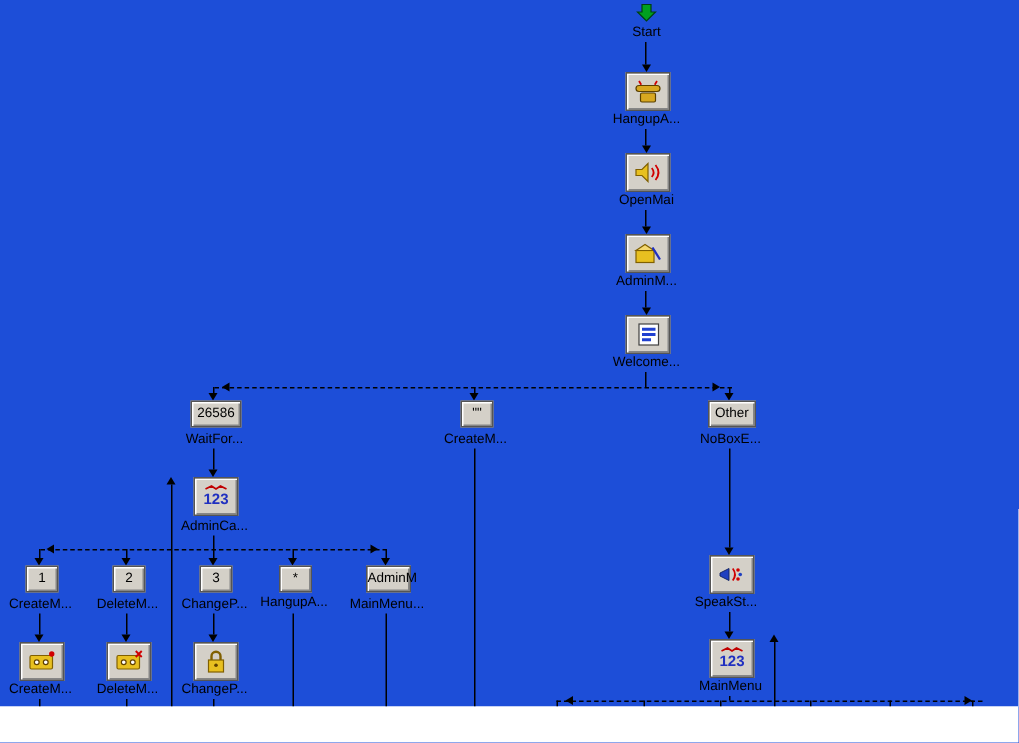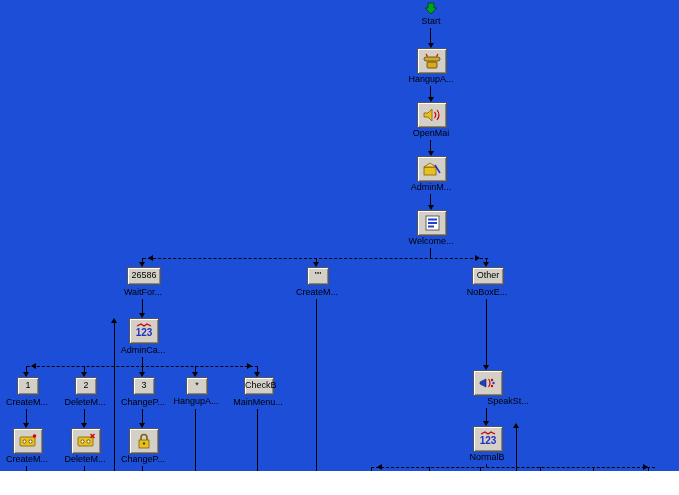--- a/index.html
+++ b/index.html
@@ -129,21 +129,21 @@
   <div class="ad" style="left:139px;top:372px"></div>
   <div class="vl" style="left:195px;top:366px;height:6px"></div>
   <div class="ad" style="left:192px;top:372px"></div>
   <div class="vl" style="left:257px;top:366px;height:6px"></div>
   <div class="ad" style="left:254px;top:372px"></div>
 
   <div class="case" style="left:17px;top:377px;width:20px">1</div>
   <div class="case" style="left:75px;top:377px;width:20px">2</div>
   <div class="case" style="left:133px;top:377px;width:20px">3</div>
   <div class="case" style="left:186px;top:377px;width:20px">*</div>
-  <div class="case" style="left:244px;top:377px;width:28px">CheckB</div>
+  <div class="case" style="left:244px;top:377px;width:28px">AdminM</div>
 
   <div class="lbl" style="left:27px;top:397px">CreateM...</div>
   <div class="lbl" style="left:85px;top:397px">DeleteM...</div>
   <div class="lbl" style="left:143px;top:397px">ChangeP...</div>
   <div class="lbl" style="left:196px;top:396px">HangupA...</div>
   <div class="lbl" style="left:258px;top:397px">MainMenu...</div>
 
   <div class="vl" style="left:26px;top:409px;height:14px"></div>
   <div class="ad" style="left:23px;top:423px"></div>
   <div class="node" style="left:13px;top:428px">
@@ -195,32 +195,32 @@
 
   <div class="node" style="left:473px;top:370px">
     <svg width="20" height="16" viewBox="0 0 20 16">
       <polygon points="2,7 8,4 8,12 2,9" fill="#2040c0" stroke="#102060" stroke-width="0.6"></polygon>
       <path d="M10.5 4 q3 4 0 8" stroke="#d00000" fill="none" stroke-width="1.2"></path>
       <circle cx="14" cy="5" r="1.2" fill="#d00000"></circle>
       <circle cx="15.5" cy="8" r="1.2" fill="#2040c0"></circle>
       <circle cx="14" cy="11" r="1.2" fill="#d00000"></circle>
     </svg>
   </div>
-  <div class="lbl" style="left:508px;top:396px">SpeakSt...</div>
+  <div class="lbl" style="left:484px;top:396px">SpeakSt...</div>
 
   <div class="vl" style="left:486px;top:408px;height:13px"></div>
   <div class="ad" style="left:483px;top:421px"></div>
 
   <div class="node" style="left:473px;top:426px">
     <svg width="22" height="16" viewBox="0 0 22 16">
       <path d="M4 3 L8 1 L11 3 L14 1 L18 3" stroke="#c00000" stroke-width="1.2" fill="none"></path>
       <text x="11" y="13" text-anchor="middle" font-size="10" font-weight="bold" fill="#2030c0">123</text>
     </svg>
   </div>
-  <div class="lbl" style="left:487px;top:452px">NormalB</div>
+  <div class="lbl" style="left:487px;top:452px">MainMenu</div>
 
   <div class="vl" style="left:486px;top:464px;height:3px"></div>
 
   <div class="au" style="left:513px;top:423px"></div>
   <div class="vl" style="left:516px;top:428px;height:62px"></div>
 
   <div class="dl" style="left:371px;top:467px;width:284px"></div>
   <div class="al" style="left:377px;top:464px"></div>
   <div class="ar" style="left:643px;top:464px"></div>
 

